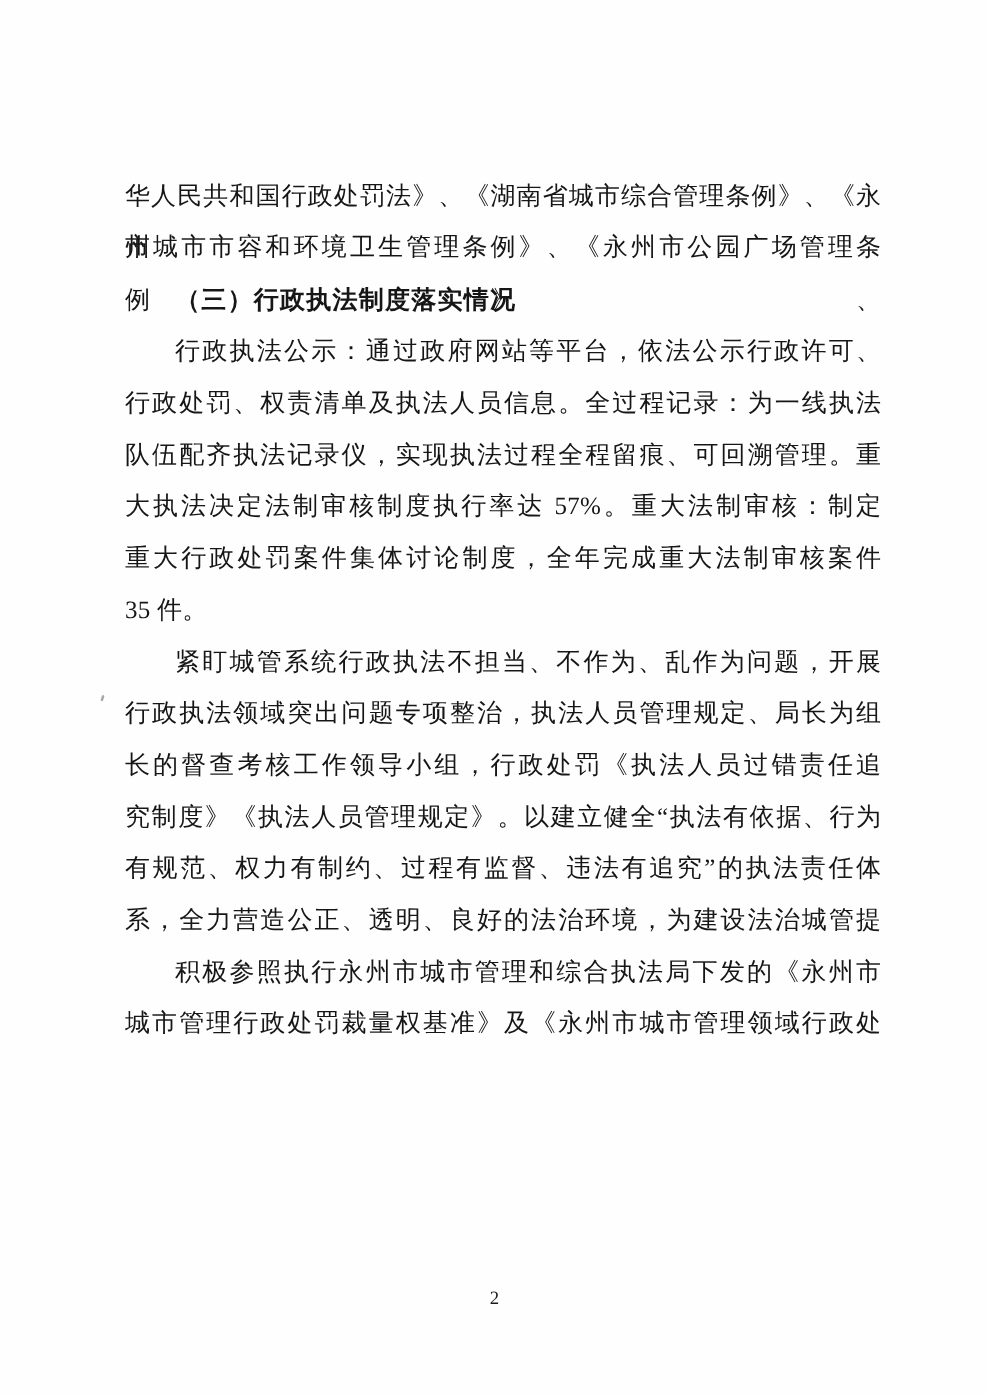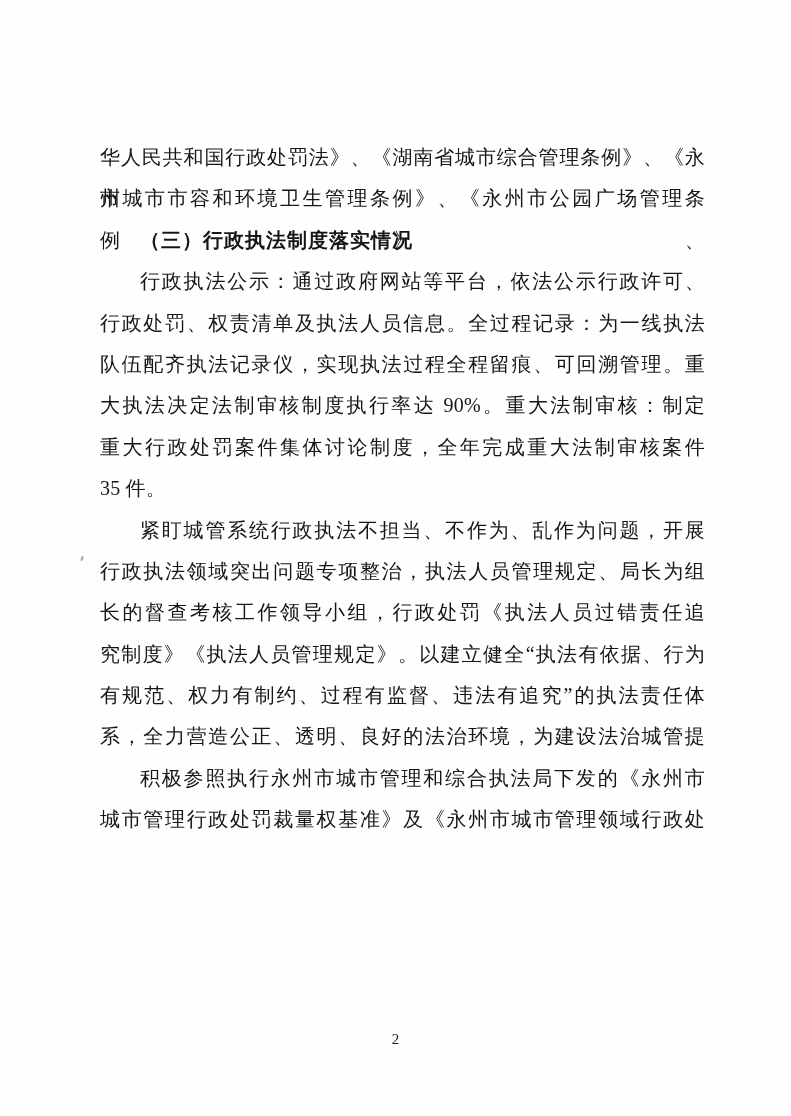--- a/index.html
+++ b/index.html
@@ -69,21 +69,21 @@
 <body>
 
 <div class="page">
   <div class="content">
     <div class="line j">华人民共和国行政处罚法》、《湖南省城市综合管理条例》、《永州</div>
     <div class="line j">市城市市容和环境卫生管理条例》、《永州市公园广场管理条例》、</div>
     <div class="line heading indent">（三）行政执法制度落实情况</div>
     <div class="line j indent">行政执法公示：通过政府网站等平台，依法公示行政许可、</div>
     <div class="line j">行政处罚、权责清单及执法人员信息。全过程记录：为一线执法</div>
     <div class="line j">队伍配齐执法记录仪，实现执法过程全程留痕、可回溯管理。重</div>
-    <div class="line j">大执法决定法制审核制度执行率达 90%。重大法制审核：制定</div>
+    <div class="line j">大执法决定法制审核制度执行率达 57%。重大法制审核：制定</div>
     <div class="line j">重大行政处罚案件集体讨论制度，全年完成重大法制审核案件</div>
     <div class="line">35 件。</div>
     <div class="line j indent">紧盯城管系统行政执法不担当、不作为、乱作为问题，开展</div>
     <div class="line j">行政执法领域突出问题专项整治，执法人员管理规定、局长为组</div>
     <div class="line j">长的督查考核工作领导小组，行政处罚《执法人员过错责任追</div>
     <div class="line j">究制度》《执法人员管理规定》。以建立健全“执法有依据、行为</div>
     <div class="line j">有规范、权力有制约、过程有监督、违法有追究”的执法责任体</div>
     <div class="line j">系，全力营造公正、透明、良好的法治环境，为建设法治城管提</div>
     <div class="line j indent">积极参照执行永州市城市管理和综合执法局下发的《永州市</div>
     <div class="line j">城市管理行政处罚裁量权基准》及《永州市城市管理领域行政处</div>

